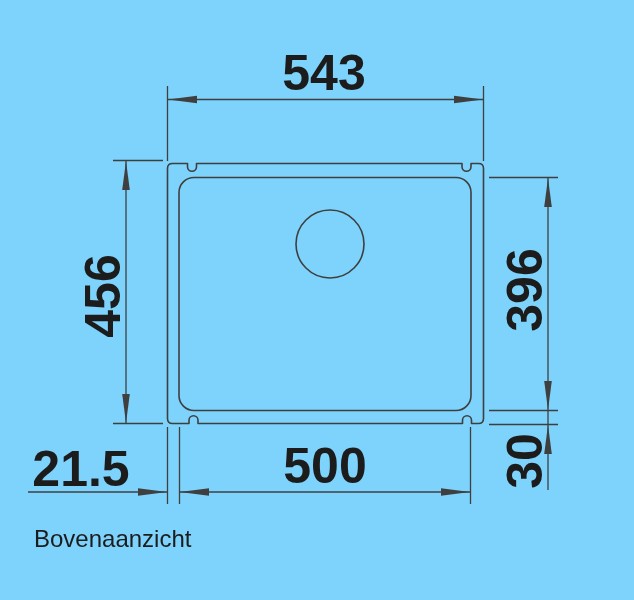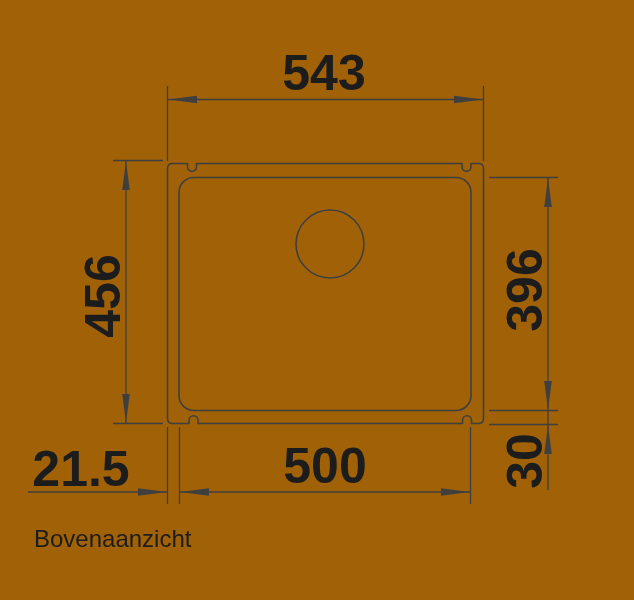--- a/index.html
+++ b/index.html
@@ -8,21 +8,21 @@
     background: #ffffff;
     width: 634px;
     height: 600px;
     overflow: hidden;
     font-family: "Liberation Sans", sans-serif;
   }
   .canvas {
     position: relative;
     width: 634px;
     height: 600px;
-    background: #a16207;
+    background: #7dd3fc;
   }
   svg { display: block; }
   .outline {
     fill: none;
     stroke: #3f3f3f;
     stroke-width: 1.6;
     stroke-linejoin: round;
   }
   .dimline {
     fill: none;

